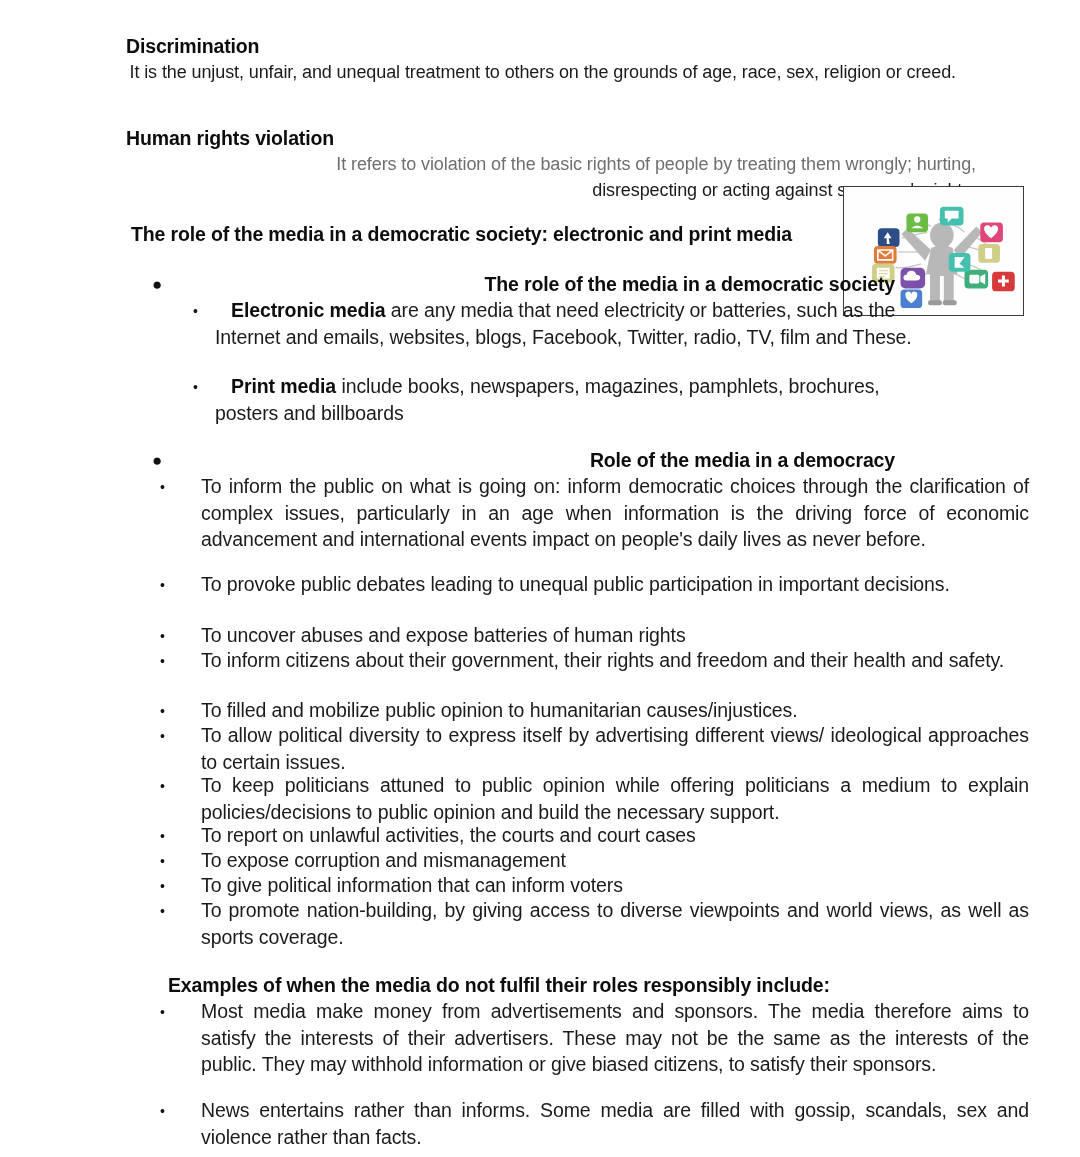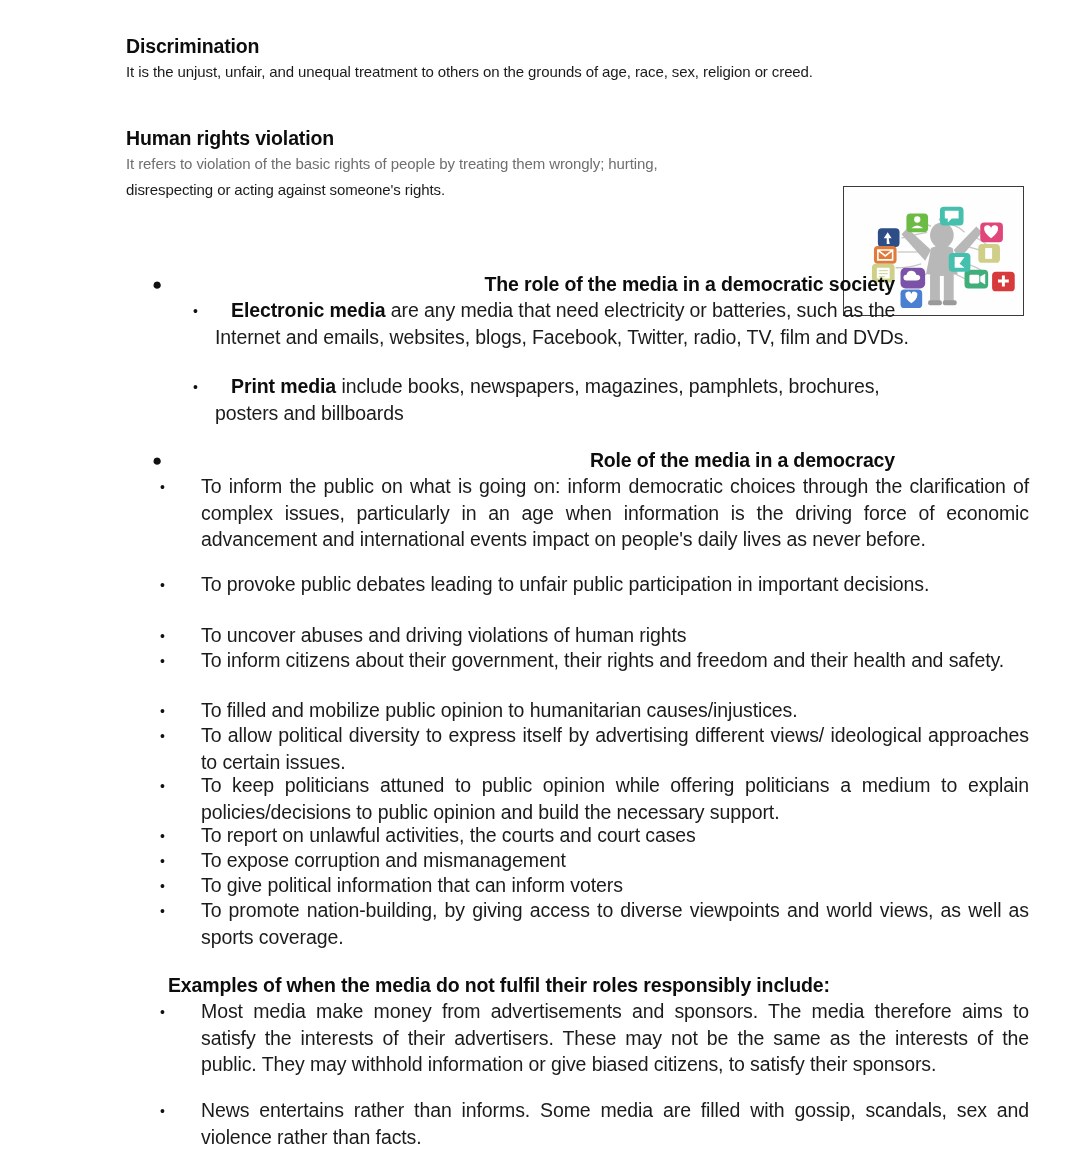--- a/index.html
+++ b/index.html
@@ -30,24 +30,25 @@
     font-weight: bold;
     font-size: 19.5px;
     line-height: 26px;
     letter-spacing: -0.15px;
     color: #0d0d0d;
     white-space: nowrap;
   }
 
   .para {
     position: absolute;
-    font-size: 15px;
+    font-size: 18px;
     line-height: 26.5px;
     letter-spacing: -0.1px;
     color: #1b1b1b;
+    text-align: right;
   }
   .para.faded { color: #6f6f6f; }
 
   
   .row {
     position: absolute;
     display: block;
   }
   .row .bullet {
     position: absolute;
@@ -186,54 +187,55 @@
           <rect x="150" y="86" width="23" height="20" rx="4" fill="#d63a3a"></rect>
           <path d="M160,90 h3 v4 h4 v3 h-4 v4 h-3 v-4 h-4 v-3 h4 z" fill="#ffffff"></path>
 
           <rect x="106" y="67" width="22" height="19" rx="4" fill="#45bfae"></rect>
           <path d="M112,71 h10 l-5,7 l5,4 h-10 z" fill="#ffffff"></path>
         </g>
       </svg>
     </div>
   </div>
 
+  <div class="heading" style="left:131px; top:221px;">The role of the media in a democratic society: electronic and print media</div>
 
   <div class="row lvl1" style="left:152px; top:271px; width:700px; padding-left:43px;">
     <span class="bullet">●</span>
     <span class="rtext">The role of the media in a democratic society</span>
   </div>
 
   <div class="row small" style="left:193px; top:297px; width:715px; padding-left:22px;">
     <span class="bullet">•</span>
-    <span class="rtext"><b>Electronic media</b><span> are any media that need electricity or batteries, such as the Internet and emails, websites, blogs, Facebook, Twitter, radio, TV, film and DVDs.</span></span>
+    <span class="rtext"><b>Electronic media</b><span> are any media that need electricity or batteries, such as the Internet and emails, websites, blogs, Facebook, Twitter, radio, TV, film and These.</span></span>
   </div>
 
   <div class="row small" style="left:193px; top:373px; width:730px; padding-left:22px;">
     <span class="bullet">•</span>
     <span class="rtext"><b>Print media</b><span> include books, newspapers, magazines, pamphlets, brochures, posters and billboards</span></span>
   </div>
 
   <div class="row lvl1" style="left:152px; top:447px; width:700px; padding-left:43px;">
     <span class="bullet">●</span>
     <span class="rtext">Role of the media in a democracy</span>
   </div>
 
   <div class="row small" style="left:160px; top:473px; width:828px; padding-left:41px;">
     <span class="bullet">•</span>
     <span class="rtext justify">To inform the public on what is going on: inform democratic choices through the clarification of complex issues, particularly in an age when information is the driving force of economic advancement and international events impact on people's daily lives as never before.</span>
   </div>
 
   <div class="row small" style="left:160px; top:571px; width:828px; padding-left:41px;">
     <span class="bullet">•</span>
-    <span class="rtext justify">To provoke public debates leading to unfair public participation in important decisions.</span>
+    <span class="rtext justify">To provoke public debates leading to unequal public participation in important decisions.</span>
   </div>
 
   <div class="row small" style="left:160px; top:622px; width:828px; padding-left:41px;">
     <span class="bullet">•</span>
-    <span class="rtext">To uncover abuses and driving violations of human rights</span>
+    <span class="rtext">To uncover abuses and expose batteries of human rights</span>
   </div>
 
   <div class="row small" style="left:160px; top:647px; width:828px; padding-left:41px;">
     <span class="bullet">•</span>
     <span class="rtext justify">To inform citizens about their government, their rights and freedom and their health and safety.</span>
   </div>
 
   <div class="row small" style="left:160px; top:697px; width:828px; padding-left:41px;">
     <span class="bullet">•</span>
     <span class="rtext">To filled and mobilize public opinion to humanitarian causes/injustices.</span>

